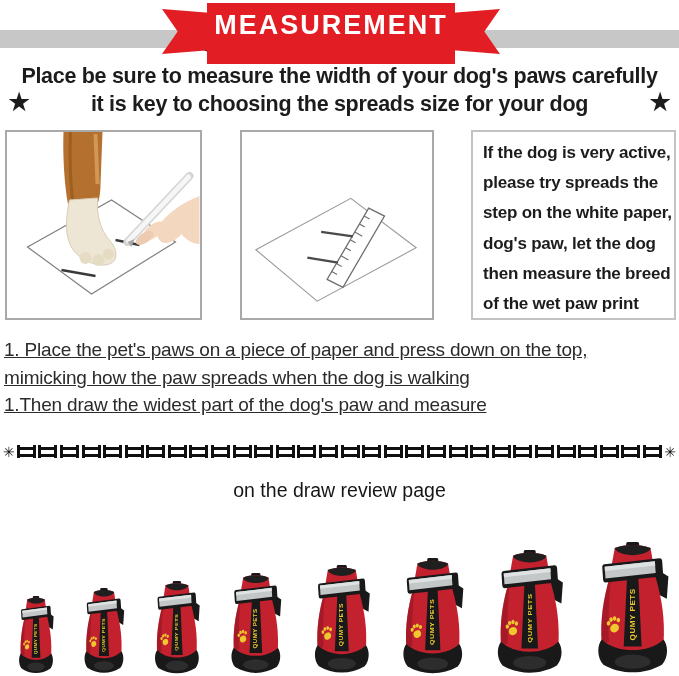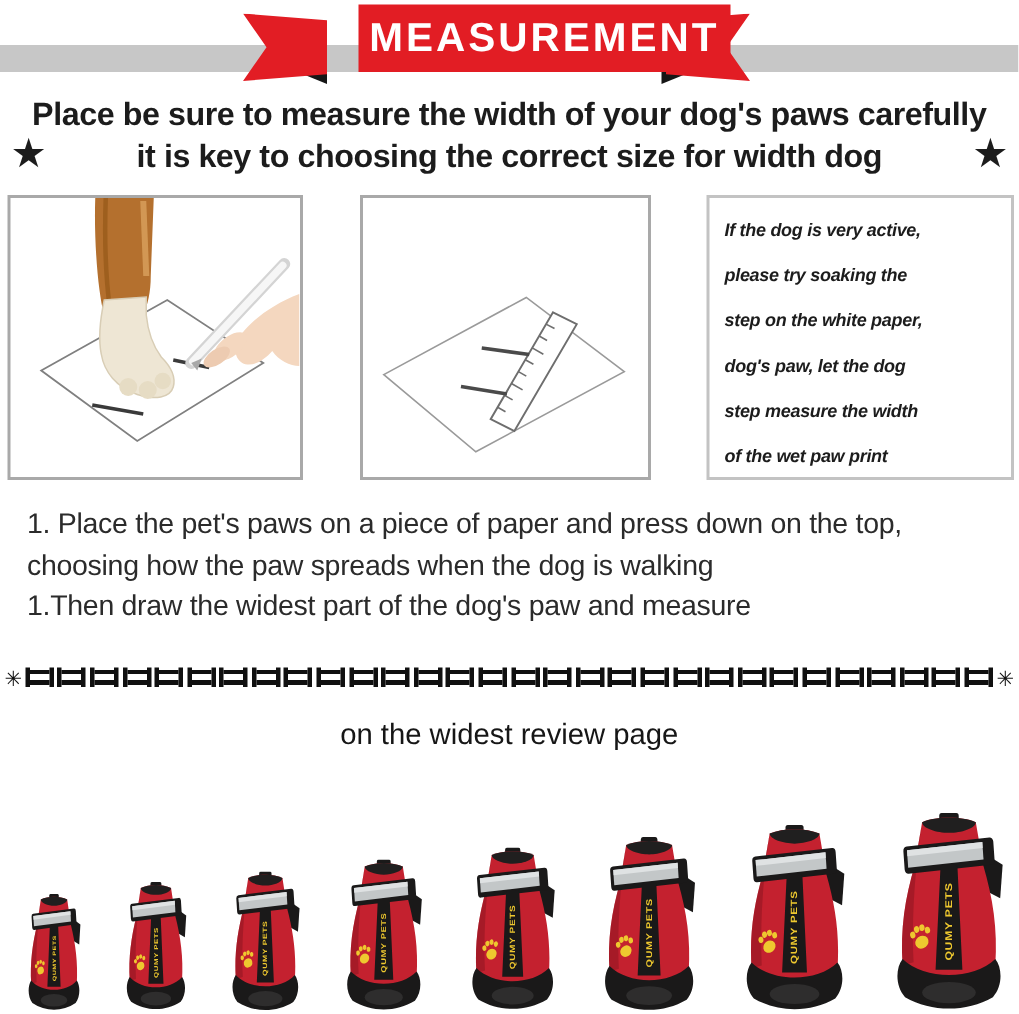--- a/index.html
+++ b/index.html
@@ -2,48 +2,48 @@
 <html style="--ribbon-red: #e21d24; --band-gray: #c7c7c7; --boot-red: #c4212f; --boot-dark-red: #8e1620; --boot-black: #1a1919; --strap-gray: #c3c7c8; --strap-highlight: #dfe2e3; --brand-yellow: #eec82f;"><head>
 <meta charset="utf-8">
 <style>
   html,body{margin:0;padding:0;background:#ffffff;}
   body{width:679px;height:676px;overflow:hidden;font-family:"Liberation Sans",sans-serif;color:#1c1c1c;}
   .page{position:relative;width:679px;height:676px;background:#fff;}
 
   
   .banner-area{position:relative;height:56px;}
   .gray-band{position:absolute;top:30px;left:0;right:0;height:18px;background:var(--band-gray,#c7c7c7);}
-  .ribbon-center{position:absolute;left:207px;top:3px;width:248px;height:45px;z-index:2;
+  .ribbon-center{position:absolute;left:207px;top:3px;width:248px;height:61px;z-index:2;
     background:var(--ribbon-red,#e21d24);color:#fff;font-weight:bold;font-size:27px;
-    line-height:45px;text-align:center;letter-spacing:2px;margin-left:32px;}
+    line-height:45px;text-align:center;letter-spacing:2px;}
   .ribbon-tail{position:absolute;top:9px;width:56px;height:45px;background:var(--ribbon-red,#e21d24);z-index:1;}
   .ribbon-tail.left{left:162px;clip-path:polygon(0 0,100% 10%,100% 90%,0 100%,28% 50%);}
   .ribbon-tail.right{left:444px;clip-path:polygon(0 10%,100% 0,72% 50%,100% 100%,0 90%);}
   .fold{position:absolute;width:0;height:0;top:47px;z-index:0;}
   .fold.left{left:196px;border-top:9px solid #161616;border-left:22px solid transparent;}
   .fold.right{left:441px;border-top:9px solid #161616;border-right:22px solid transparent;}
 
   
   .headline{position:relative;padding-top:6px;text-align:center;font-weight:bold;
     font-size:21.5px;letter-spacing:-0.3px;line-height:28px;white-space:nowrap;}
   .headline .star{position:absolute;font-size:27px;top:32px;font-weight:normal;}
   .headline .star.left{left:7px;}
   .headline .star.right{right:7px;}
 
   
   .boxes{display:flex;justify-content:space-between;margin-top:12px;padding:0 3px 0 5px;}
   .box{height:190px;border:2px solid #a9a9a9;background:#fff;box-sizing:border-box;}
   .box.illus1{width:197px;}
   .box.illus2{width:194px;}
-  .box.tip{width:205px;border-color:#c3c3c3;font-weight:bold;font-size:12px;
-    line-height:30.2px;padding:6px 0 0 10px;letter-spacing:-0.2px;font-style:italic;}
+  .box.tip{width:205px;border-color:#c3c3c3;font-weight:bold;font-size:17px;
+    line-height:30.2px;padding:6px 0 0 10px;letter-spacing:-0.2px;}
   .box svg{display:block;width:100%;height:100%;}
 
   
-  .steps{padding:16px 2px 0 18px;font-size:19px;line-height:27.5px;color:#2b2b2b;letter-spacing:-0.2px;}
+  .steps{padding:16px 2px 0 4px;font-size:19px;line-height:27.5px;color:#2b2b2b;letter-spacing:-0.2px;text-decoration:underline;}
 
   
   .divider{margin-top:25px;display:flex;align-items:center;padding:0 3px;height:16px;}
   .divider .orn{font-size:14px;line-height:14px;color:#101010;flex:none;}
   .chain-units{flex:1;display:flex;justify-content:space-between;margin:0 2px;}
   .chain-unit{width:13px;height:13px;flex:none;
     border-left:3.5px solid #101010;border-right:3.5px solid #101010;
     background:linear-gradient(transparent 0 1.5px,#101010 1.5px 4.5px,transparent 4.5px 8.5px,#101010 8.5px 11.5px,transparent 11.5px 13px);}
 
   
@@ -65,21 +65,21 @@
     <div class="ribbon-tail left"></div>
     <div class="ribbon-tail right"></div>
     <div class="fold left"></div>
     <div class="fold right"></div>
     <div class="ribbon-center">MEASUREMENT</div>
   </header>
 
   <section class="headline">
     <span class="star left">★</span>
     <div>Place be sure to measure the width of your dog's paws carefully</div>
-    <div>it is key to choosing the correct size for width dog</div>
+    <div>it is key to choosing the spreads size for your dog</div>
     <span class="star right">★</span>
   </section>
 
   <section class="boxes">
 
     <div class="box illus1">
       <svg viewBox="0 0 192 186">
 
         <polygon points="20,115 104,68 168,110 84,162" fill="#ffffff" stroke="#808080" stroke-width="1.2"></polygon>
 
@@ -122,31 +122,31 @@
             <path d="M90.7,140 L96,143"></path>
         </g>
 
         <path d="M80,100 L112,104.5" stroke="#4a4a4a" stroke-width="2.4"></path>
         <path d="M66,126 L97,131" stroke="#4a4a4a" stroke-width="2.4"></path>
       </svg>
     </div>
 
     <div class="box tip">
       <div>If the dog is very active,</div>
-      <div>please try soaking the</div>
+      <div>please try spreads the</div>
       <div>step on the white paper,</div>
       <div>dog's paw, let the dog</div>
-      <div>step measure the width</div>
+      <div>then measure the breed</div>
       <div>of the wet paw print</div>
     </div>
   </section>
 
   <section class="steps">
     <div>1. Place the pet's paws on a piece of paper and press down on the top,</div>
-    <div>choosing how the paw spreads when the dog is walking</div>
+    <div>mimicking how the paw spreads when the dog is walking</div>
     <div>1.Then draw the widest part of the dog's paw and measure</div>
   </section>
 
   <div class="divider">
     <span class="orn">✳</span>
     <span class="chain-units">
         <span class="chain-unit"></span>
         <span class="chain-unit"></span>
         <span class="chain-unit"></span>
         <span class="chain-unit"></span>
@@ -174,21 +174,21 @@
         <span class="chain-unit"></span>
         <span class="chain-unit"></span>
         <span class="chain-unit"></span>
         <span class="chain-unit"></span>
         <span class="chain-unit"></span>
       </span>
     <span class="orn">✳</span>
   </div>
 
   <section class="recommend">
-    <div>on the widest review page</div>
+    <div>on the draw review page</div>
   </section>
 
   <section class="boots-row">
       <div class="boot" style="width: 40px; height: 78px;">
         <svg viewBox="0 0 100 130" preserveAspectRatio="none">
     <rect x="42" y="0" width="16" height="9" rx="2" fill="#1a1919"></rect>
     <path d="M66 20 L94 34 L92 56 L68 46 Z" fill="#1a1919"></path>
     <path d="M28 6 C40 2 60 2 72 6 L78 34 C86 56 90 76 88 100 C66 112 34 112 12 100 C10 76 14 56 22 34 Z" fill="#c4212f"></path>
     <path d="M28 6 C24 28 19 60 21 98 L12 100 C10 76 14 56 22 34 Z" fill="#8e1620" opacity="0.55"></path>
     <path d="M28 6 C40 2 60 2 72 6 C72 10 60 13 50 13 C40 13 28 10 28 6 Z" fill="#201f1f"></path>

